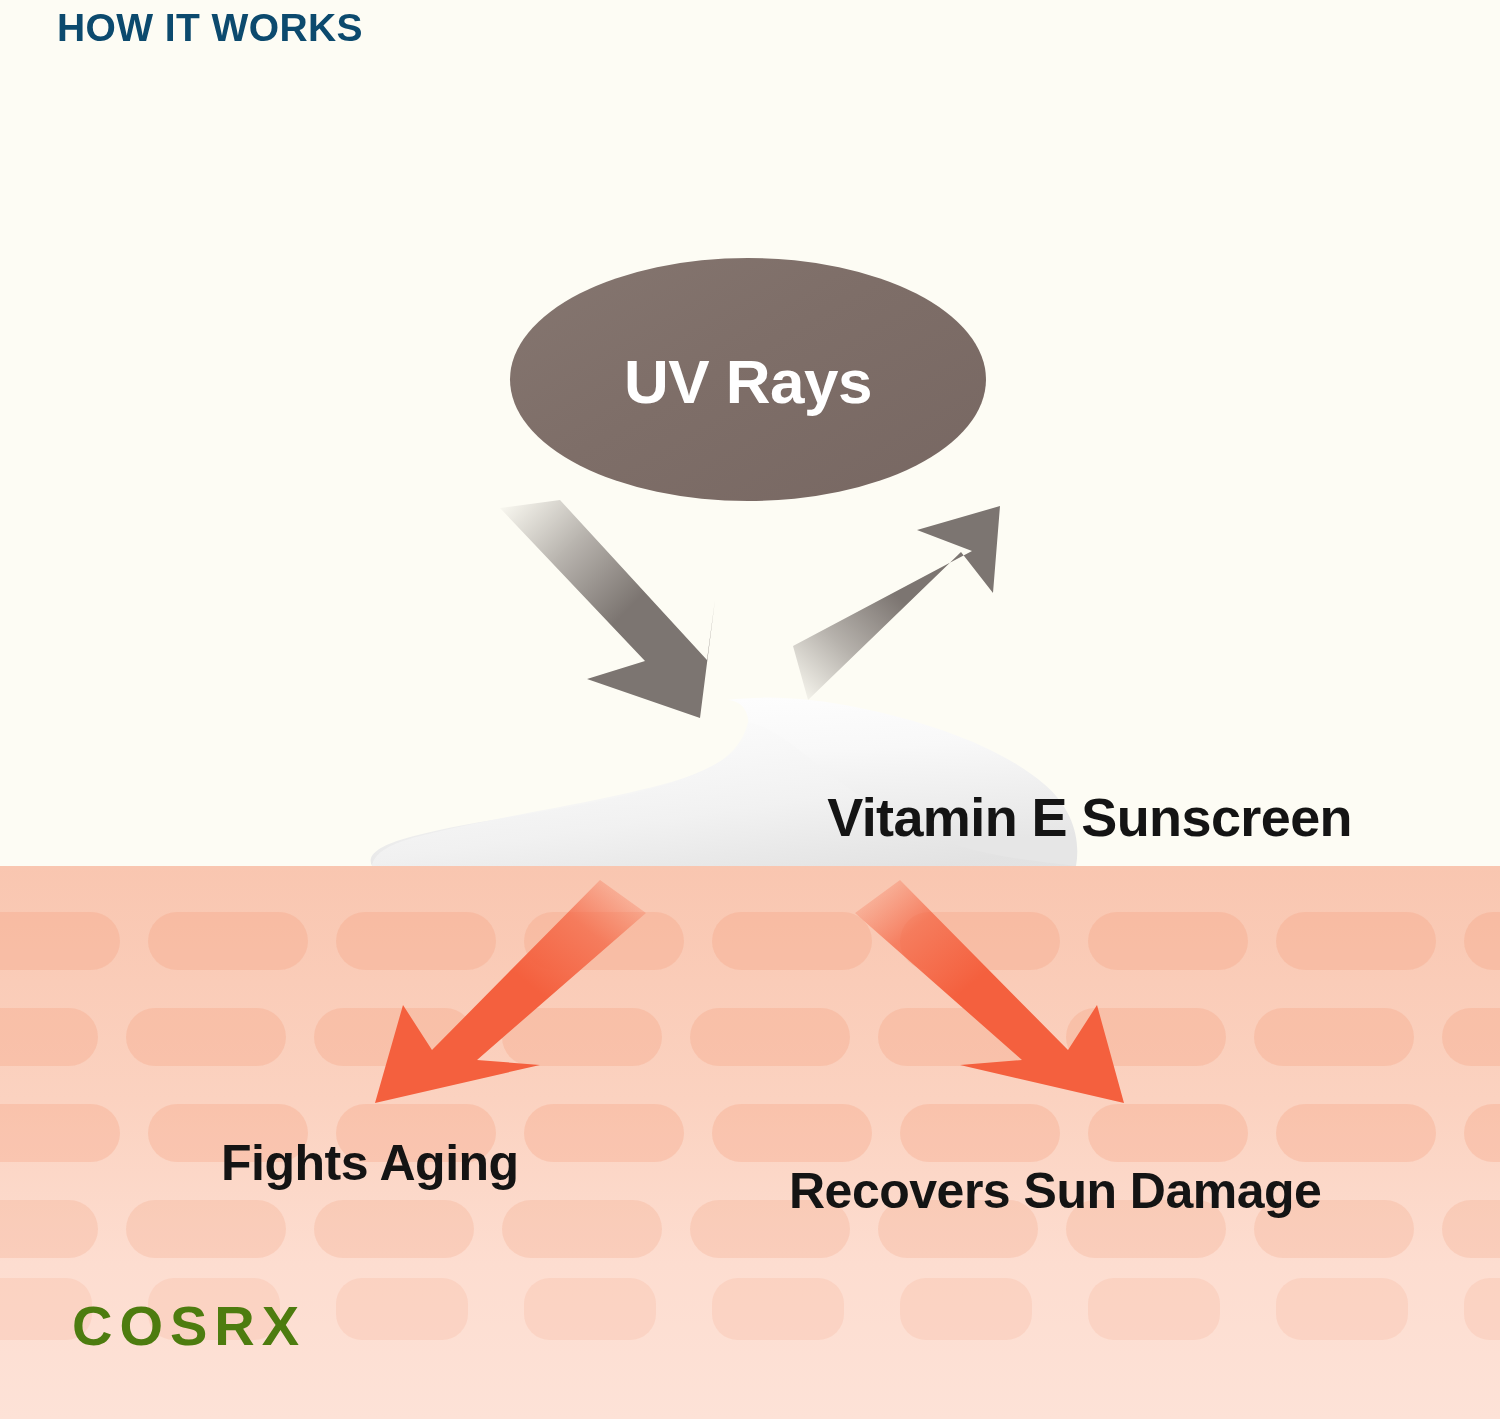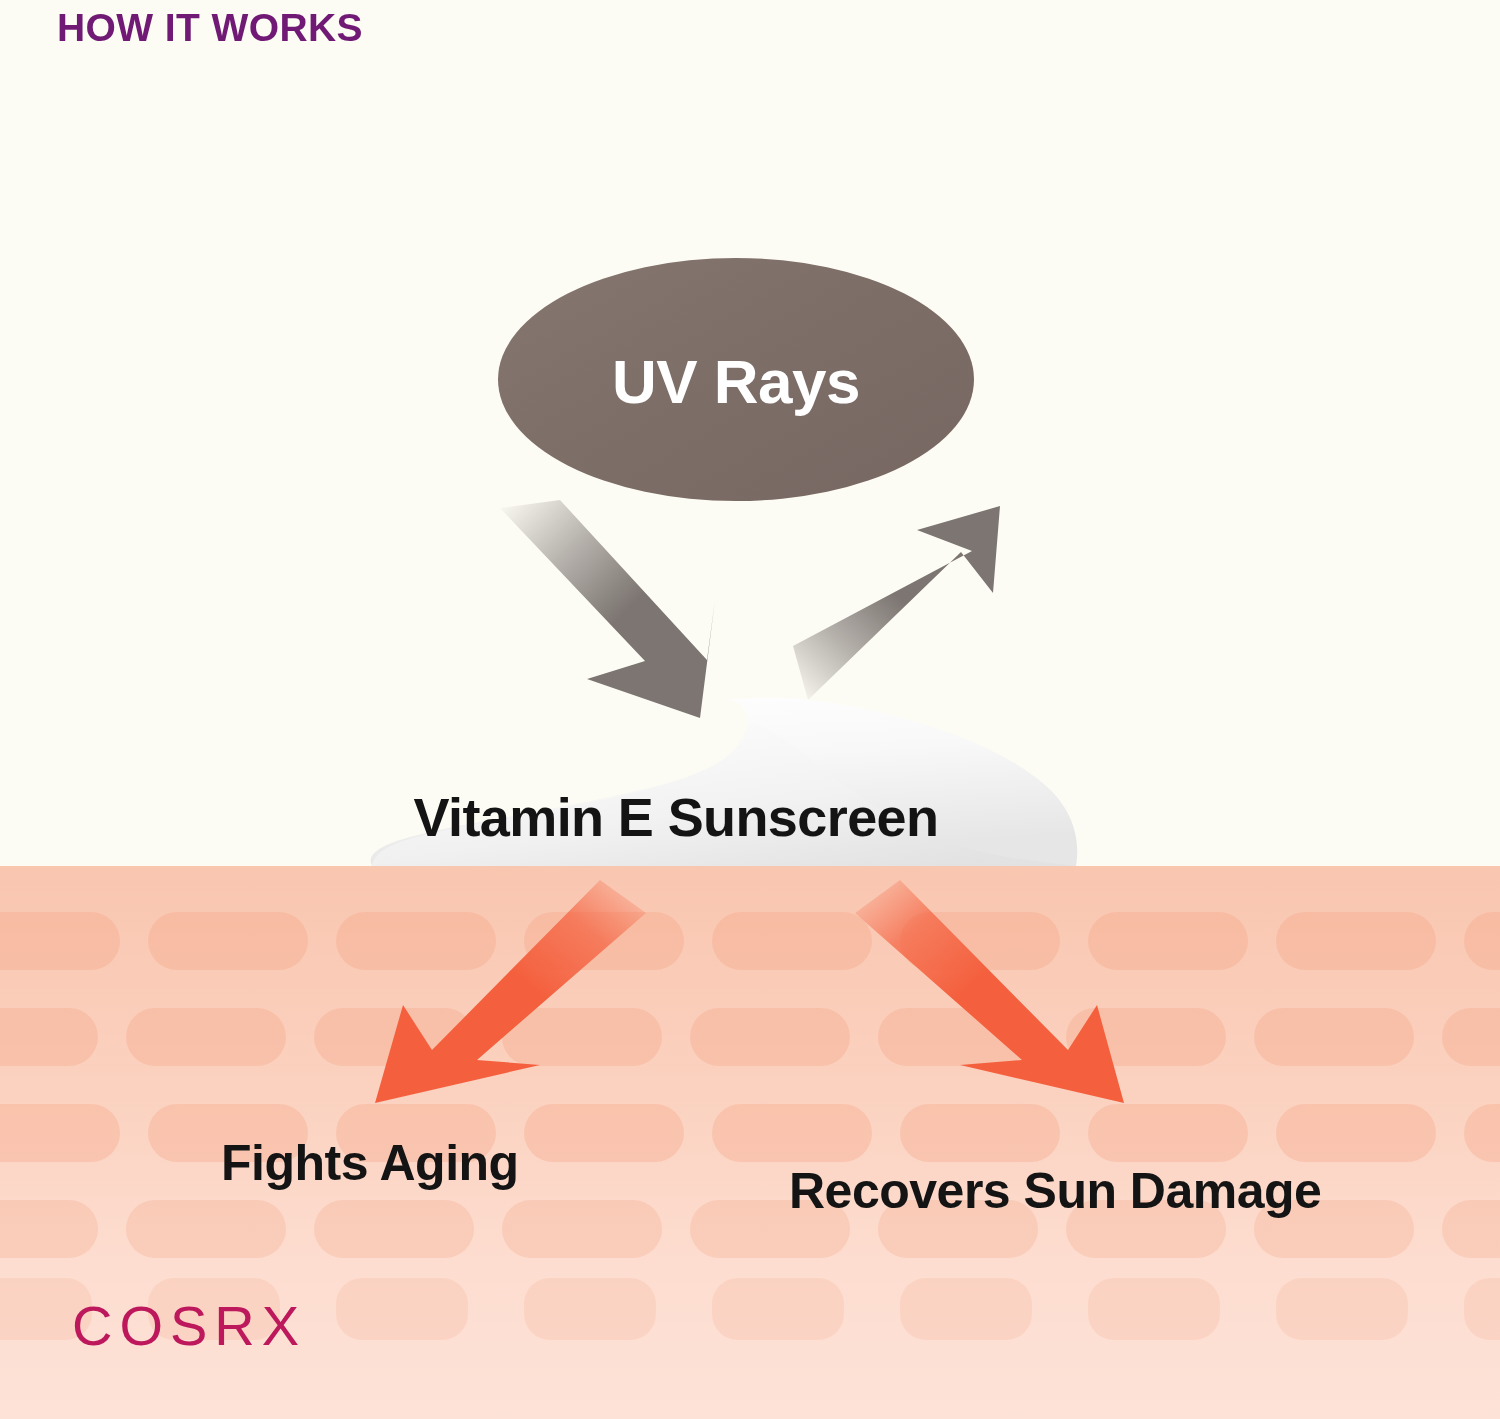--- a/index.html
+++ b/index.html
@@ -31,40 +31,40 @@
   }
 
   
   .eyebrow {
     position: absolute;
     left: 57px;
     top: 8px;
     font-size: 39px;
     font-weight: bold;
     letter-spacing: 0.4px;
-    color: #701a75;
+    color: #0c4a6e;
     line-height: 1.05;
     white-space: nowrap;
   }
   .headline {
     position: absolute;
     left: 54px;
     top: 73px;
     font-size: 72px;
     font-weight: bold;
     color: #1a1a1a;
     letter-spacing: -1.2px;
     line-height: 1.05;
     white-space: nowrap;
   }
 
   
   .uv-ellipse {
     position: absolute;
-    left: 498px;
+    left: 510px;
     top: 258px;
     width: 476px;
     height: 243px;
     border-radius: 50%;
     background: linear-gradient(150deg, #857670 0%, #7e6e68 45%, #776762 100%);
     display: flex;
     align-items: center;
     justify-content: center;
   }
   .uv-ellipse-label {
@@ -86,21 +86,21 @@
     height: 1419px;
     pointer-events: none;
   }
 
   
   .sunscreen-label {
     position: absolute;
     left: 0;
     top: 790px;
     width: 1352px;
-    text-align: center;
+    text-align: right;
     font-size: 54px;
     font-weight: bold;
     color: #141414;
     letter-spacing: -0.6px;
     line-height: 1;
     white-space: nowrap;
   }
 
   
   .skin-layer {
@@ -138,23 +138,23 @@
   }
   .benefit-left  { left: 221px;  top: 1122px; margin-top: 16px; }
   .benefit-right { left: 789px;  top: 1122px; margin-top: 44px; }
 
   
   .brand-logo {
     position: absolute;
     left: 72px;
     top: 1298px;
     font-size: 56px;
-    font-weight: 400;
+    font-weight: 700;
     letter-spacing: 7px;
-    color: #be185d;
+    color: #4d7c0f;
     line-height: 1;
     white-space: nowrap;
   }
 </style>
 </head>
 <body>
 
 <div class="infographic">
 
   <div class="sky-layer"></div>

